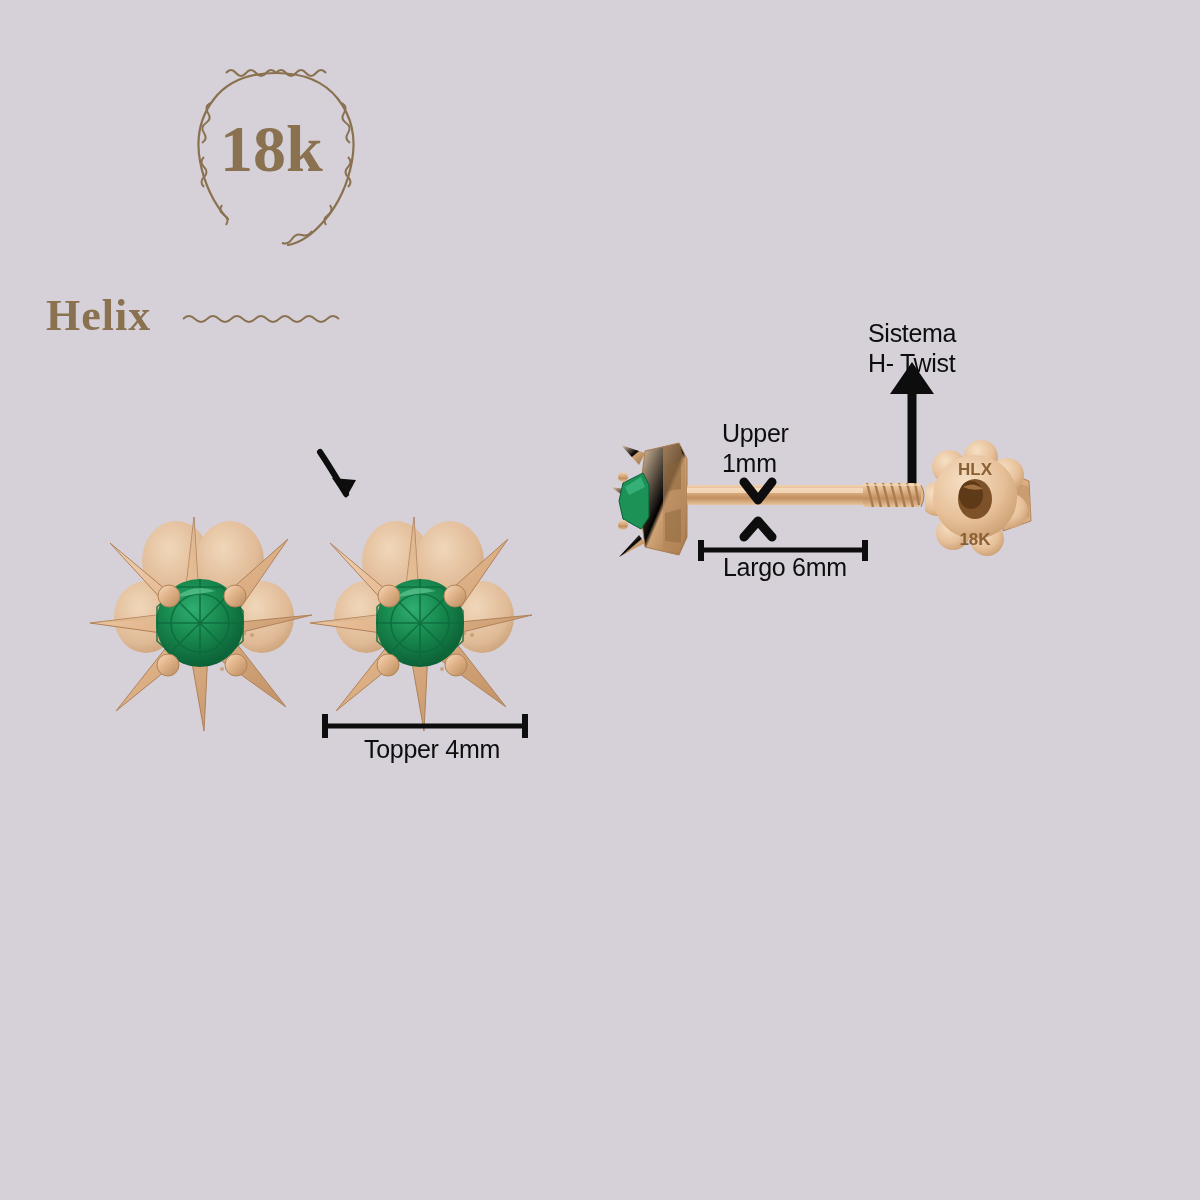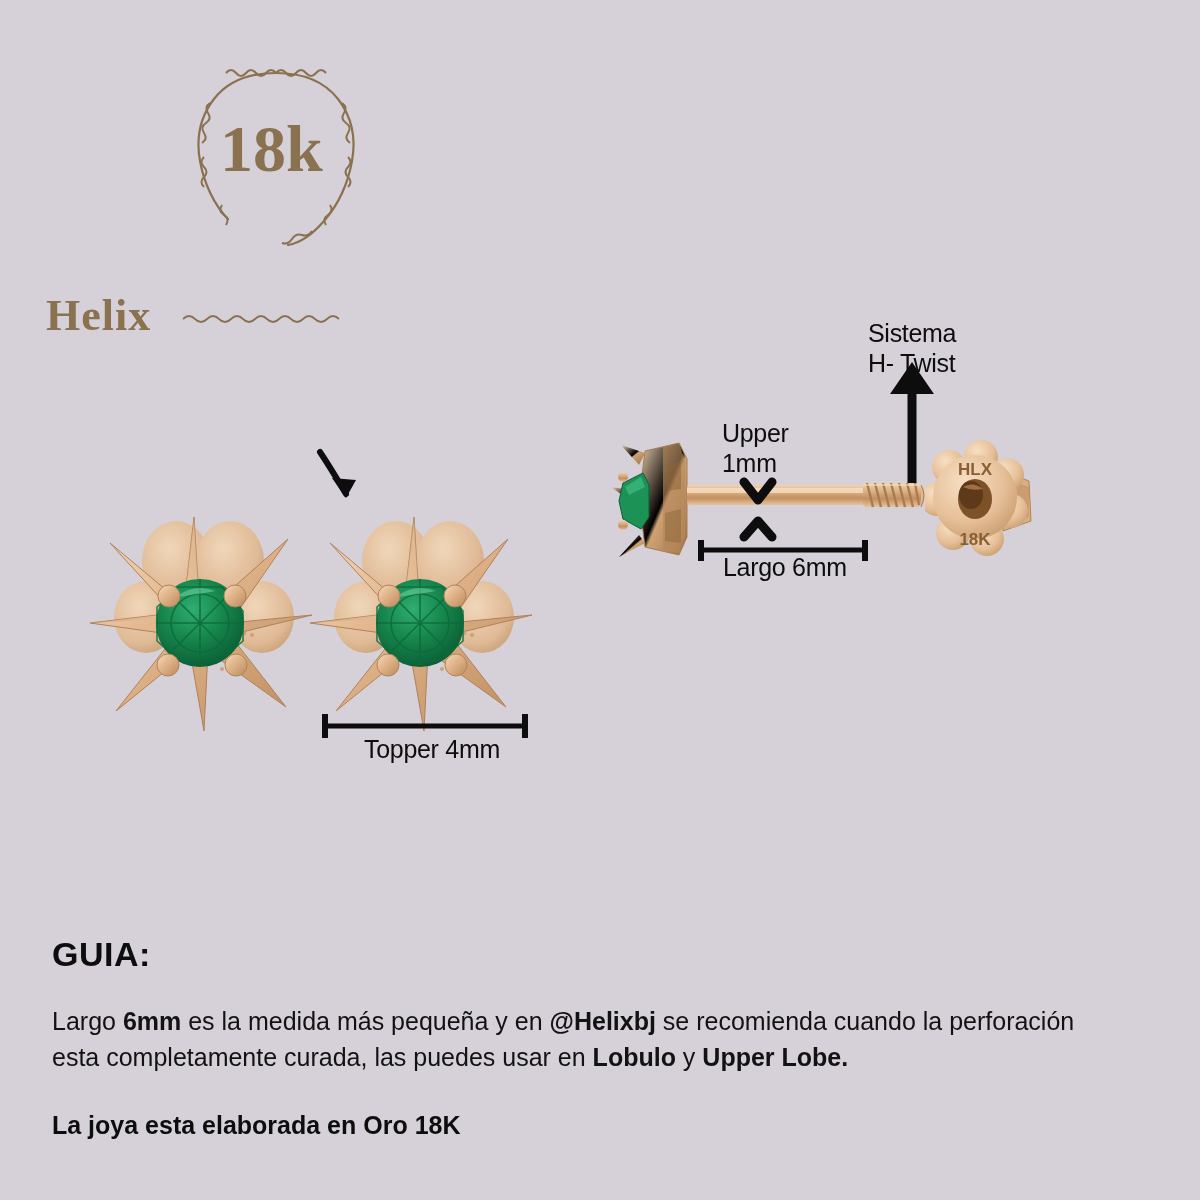--- a/index.html
+++ b/index.html
@@ -350,19 +350,14 @@
       <line x1="701" y1="540" x2="701" y2="561" stroke-width="6"></line>
       <line x1="865" y1="540" x2="865" y2="561" stroke-width="6"></line>
     </g>
 
     <g>
       <line x1="912" y1="483" x2="912" y2="378" stroke="#0d0d0d" stroke-width="9"></line>
       <path d="M912 362 L934 394 L890 394 Z" fill="#0d0d0d"></path>
     </g>
   </svg>
 
-  <div class="abs" id="guide">
-    <div class="guia-title">GUIA:</div>
-    <p class="guia-body">Largo <b>6mm</b> es la medida más pequeña y en <b>@Helixbj</b>  se recomienda cuando la perforación esta completamente curada, las puedes usar en <b>Lobulo</b> y <b>Upper Lobe.</b></p>
-    <p class="guia-note">La joya esta elaborada en Oro 18K</p>
-  </div>
 
 </div>
 
 </body></html>

